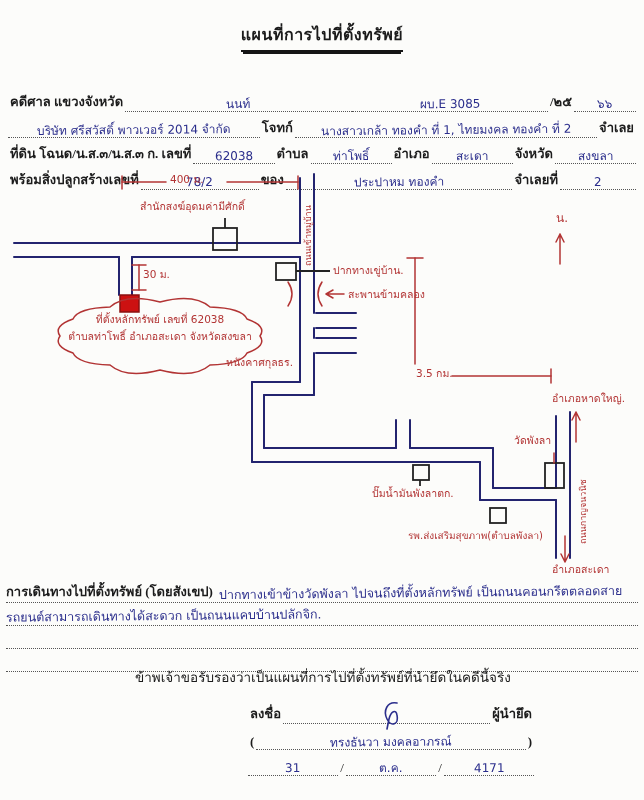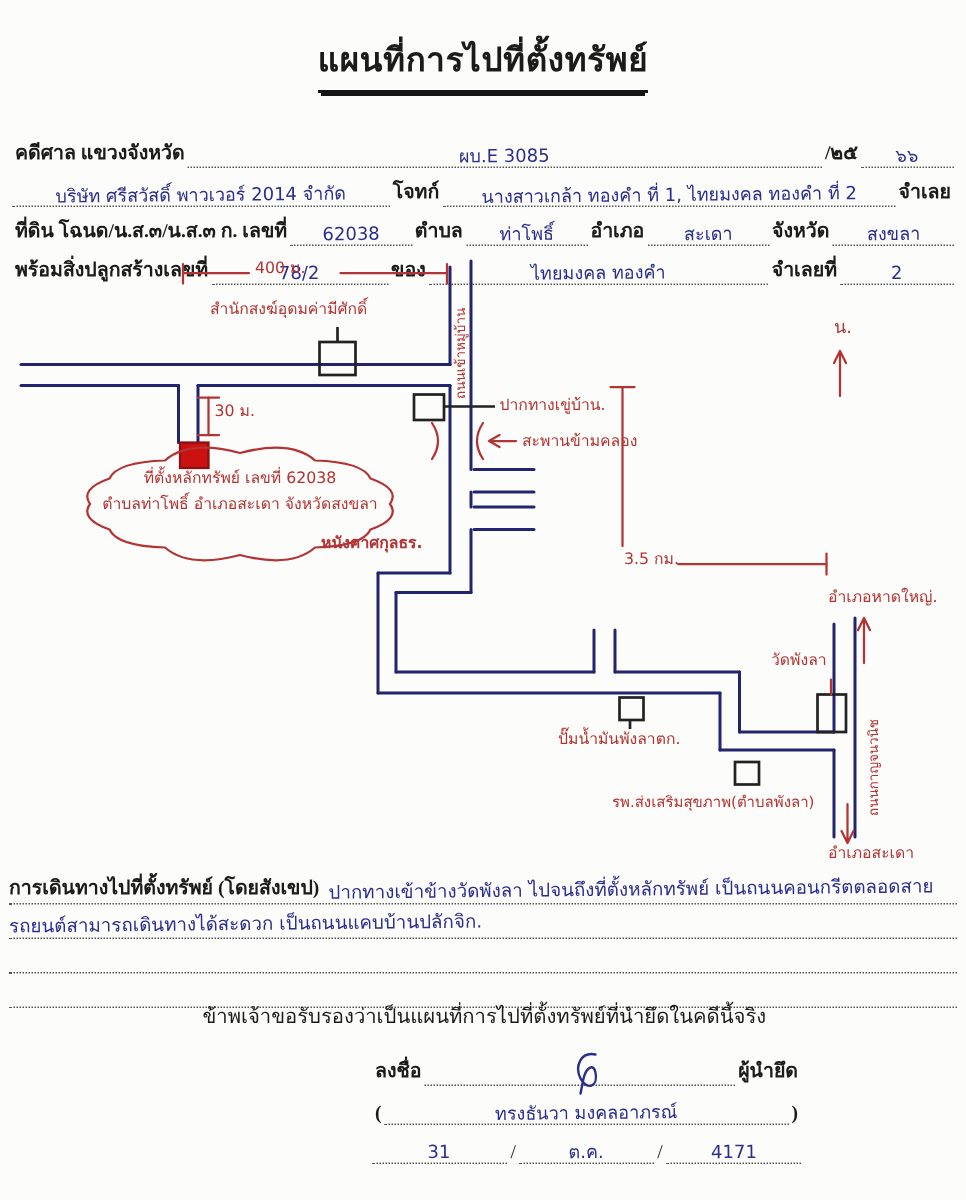--- a/index.html
+++ b/index.html
@@ -2,21 +2,21 @@
 <html style="--ink-blue: #2b2e8c; --ink-red: #b23434; --road-blue: #23246f; --square-red: #cc1111;"><head>
 <meta charset="utf-8">
 <style>
   :root{
     --ink-blue:#2b2e8c; --ink-red:#b23434; --road-blue:#23246f; --square-red:#cc1111; --print:#1b1b1b;
   }
   html,body{margin:0;padding:0;}
   .page{position:relative;width:644px;height:800px;background:#fcfcfa;overflow:hidden;
         font-family:"Liberation Serif",serif;color:var(--print);}
   .title-wrap{position:absolute;top:22px;left:0;width:100%;text-align:center;}
-  .title{display:inline-block;font-size:22px;font-weight:bold;letter-spacing:.5px;
+  .title{display:inline-block;font-size:16px;font-weight:bold;letter-spacing:.5px;
          border-bottom:2px solid #151515;padding-bottom:3px;box-shadow:0 4px 0 -2px #151515;}
   .form{position:absolute;top:86px;left:8px;right:8px;}
   .frow{display:flex;align-items:flex-end;font-weight:bold;font-size:13px;height:26px;white-space:nowrap;}
   .lbl{padding:0 2px;}
   .dots{flex:1;border-bottom:1.6px dotted #555;text-align:center;min-width:30px;line-height:15px;}
   .hw{color:var(--ink-blue);font-family:"DejaVu Sans",sans-serif;font-size:12px;font-weight:normal;
       position:relative;top:1px;transform:rotate(-.6deg);display:inline-block;}
   .map{position:absolute;top:170px;left:0;width:644px;height:410px;}
   .map svg{position:absolute;top:0;left:0;}
   .mlbl{position:absolute;color:var(--ink-red);font-family:"DejaVu Sans",sans-serif;
@@ -38,20 +38,21 @@
 
 <div class="page">
 
   <div class="title-wrap">
     <span class="title">แผนที่การไปที่ตั้งทรัพย์</span>
   </div>
 
   <div class="form">
     <div class="frow">
       <span class="lbl">คดีศาล แขวงจังหวัด</span>
+      <span class="dots" style="flex:1.5"><span class="hw">นนท์</span></span>
       <span class="dots" style="flex:1.3"><span class="hw">ผบ.E 3085</span></span>
       <span class="lbl">/๒๕</span>
       <span class="dots" style="flex:0 0 62px"><span class="hw">๖๖</span></span>
     </div>
     <div class="frow">
       <span class="dots" style="flex:1.75"><span class="hw">บริษัท ศรีสวัสดิ์ พาวเวอร์ 2014 จำกัด</span></span>
       <span class="lbl">โจทก์</span>
       <span class="dots" style="flex:2.1"><span class="hw">นางสาวเกล้า ทองคำ ที่ 1, ไทยมงคล ทองคำ ที่ 2</span></span>
       <span class="lbl">จำเลย</span>
     </div>
@@ -62,21 +63,21 @@
       <span class="dots"><span class="hw">ท่าโพธิ์</span></span>
       <span class="lbl">อำเภอ</span>
       <span class="dots"><span class="hw">สะเดา</span></span>
       <span class="lbl">จังหวัด</span>
       <span class="dots"><span class="hw">สงขลา</span></span>
     </div>
     <div class="frow">
       <span class="lbl">พร้อมสิ่งปลูกสร้างเลขที่</span>
       <span class="dots" style="flex:0 0 118px"><span class="hw">78/2</span></span>
       <span class="lbl">ของ</span>
-      <span class="dots"><span class="hw">ไทยมงคล ทองคำ</span></span>
+      <span class="dots"><span class="hw">ประปาหม ทองคำ</span></span>
       <span class="lbl">จำเลยที่</span>
       <span class="dots" style="flex:0 0 76px"><span class="hw">2</span></span>
     </div>
   </div>
 
   <div class="map">
     <svg width="644" height="410" viewBox="0 0 644 410">
 
       <g stroke="#23246f" stroke-width="2" fill="none" stroke-linecap="round">
         <path d="M14,73 H300"></path>
@@ -148,21 +149,21 @@
                  Q242,138 247,149 Q267,156 260,166 Z"></path>
       </g>
     </svg>
 
     <div class="mlbl" style="left:170px;top:3px;">400 ม.</div>
     <div class="mlbl" style="left:140px;top:30px;">สำนักสงฆ์อุดมค่ามีศักดิ์</div>
     <div class="mlbl" style="left:143px;top:98px;">30 ม.</div>
     <div class="mlbl vlbl" style="left:302px;top:96px;">ถนนเข้าหมู่บ้าน</div>
     <div class="mlbl" style="left:333px;top:94px;">ปากทางเขู่บ้าน.</div>
     <div class="mlbl" style="left:348px;top:118px;">สะพานข้ามคลอง</div>
-    <div class="mlbl" style="left:214px;top:186px;font-weight:bold;">หนังคาศกุลธร.</div>
+    <div class="mlbl" style="left:226px;top:186px;">หนังคาศกุลธร.</div>
     <div class="mlbl" style="left:416px;top:197px;">3.5 กม.</div>
     <div class="mlbl" style="left:556px;top:42px;font-size:12px;">น.</div>
     <div class="mlbl" style="left:552px;top:222px;">อำเภอหาดใหญ่.</div>
     <div class="mlbl" style="left:514px;top:264px;">วัดพังลา</div>
     <div class="mlbl" style="left:372px;top:317px;text-align:right;">ปั๊มน้ำมันพังลาตก.</div>
     <div class="mlbl" style="left:408px;top:360px;font-size:10px;text-align:center;">รพ.ส่งเสริมสุขภาพ(ตำบลพังลา)</div>
     <div class="mlbl vlbl" style="left:577px;top:374px;">ถนนกาญจนวนิช</div>
     <div class="mlbl" style="left:552px;top:393px;">อำเภอสะเดา</div>
     <div class="mlbl cloudtxt" style="left:72px;top:143px;width:176px;">ที่ตั้งหลักทรัพย์ เลขที่ 62038</div>
     <div class="mlbl cloudtxt" style="left:46px;top:160px;width:228px;">ตำบลท่าโพธิ์ อำเภอสะเดา จังหวัดสงขลา</div>

